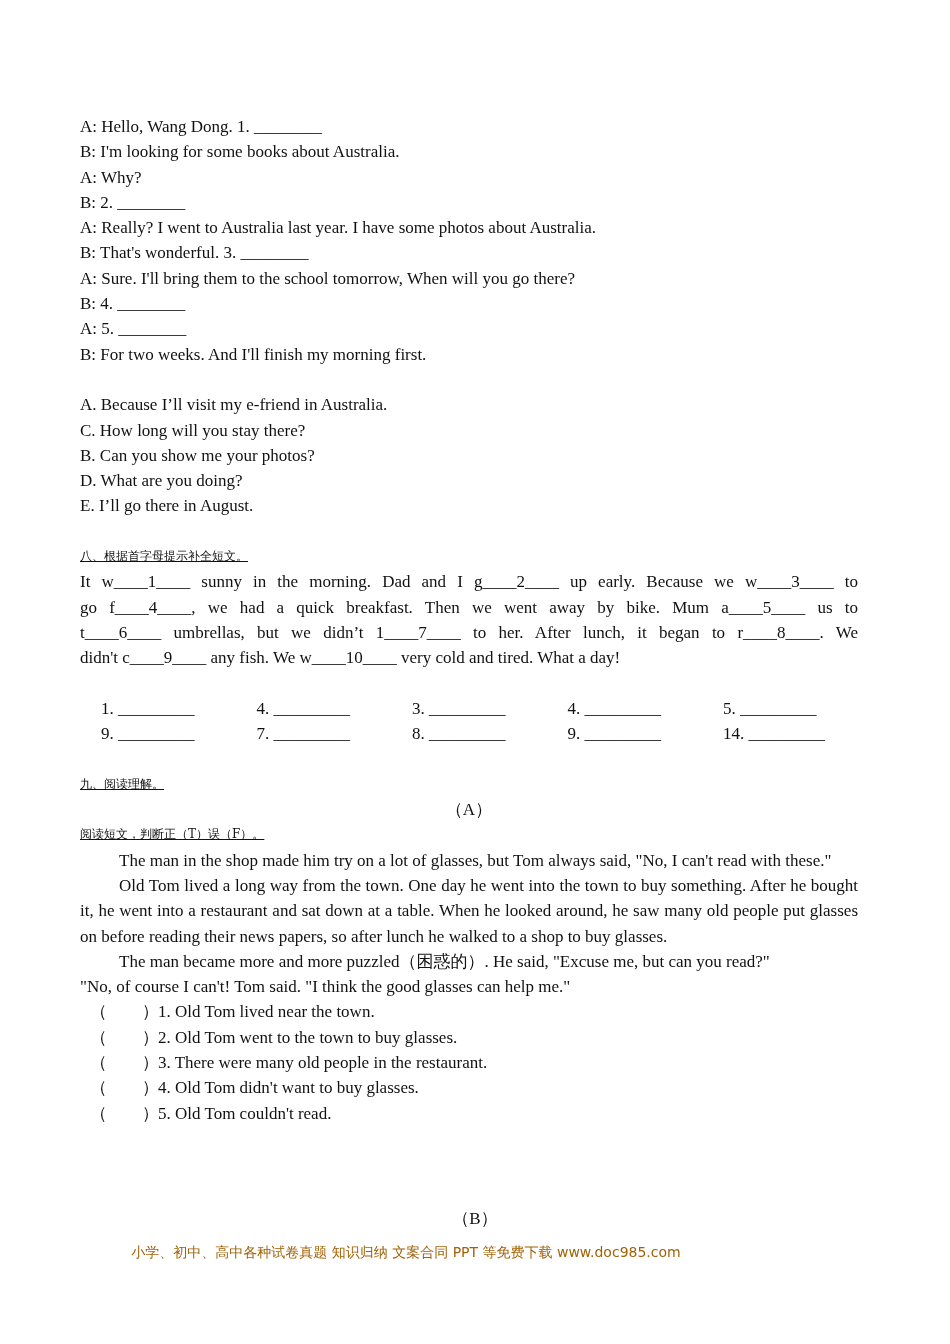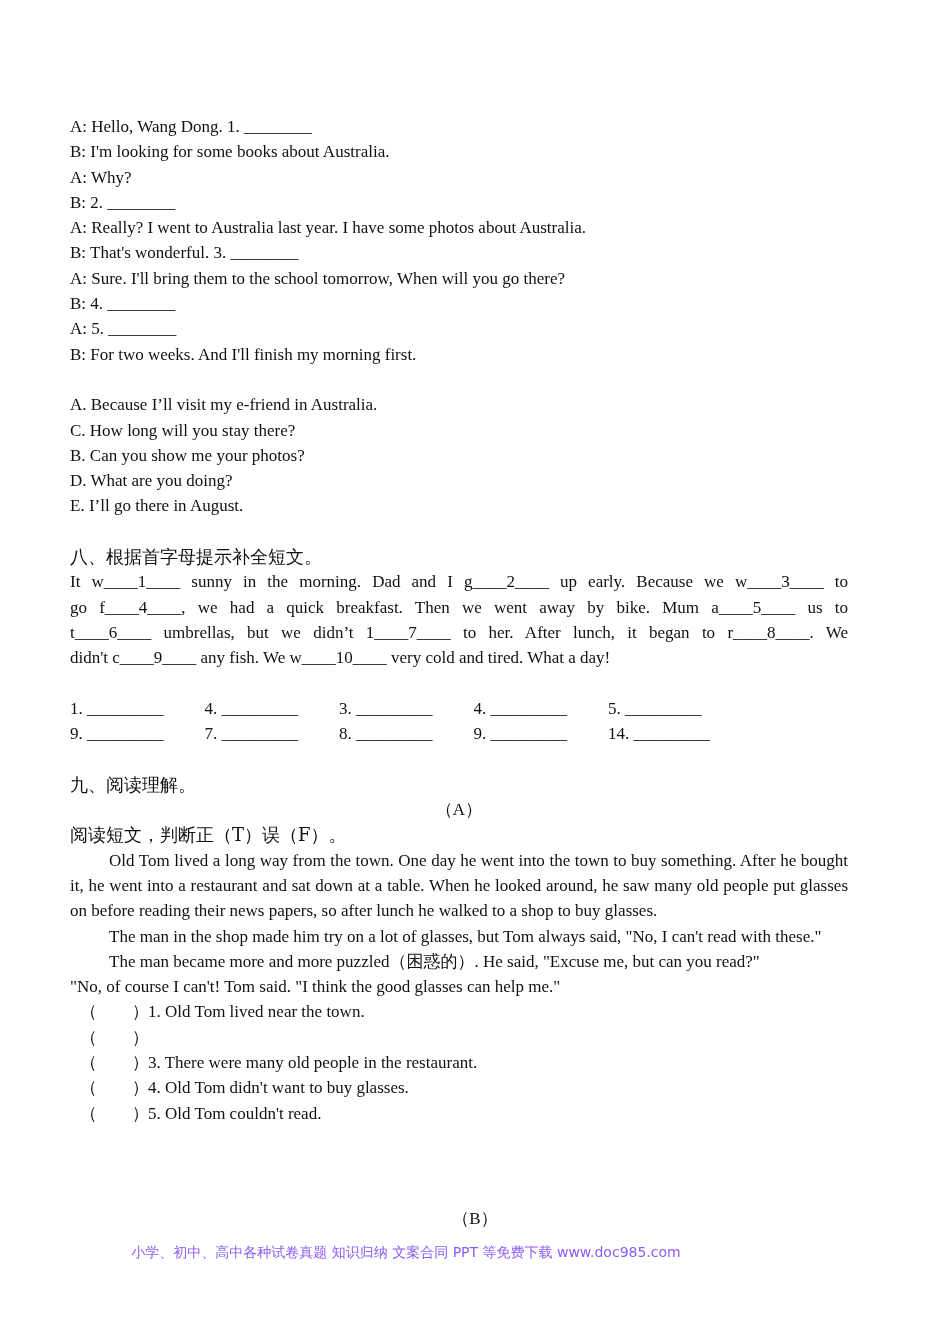--- a/index.html
+++ b/index.html
@@ -1,38 +1,38 @@
 <!DOCTYPE html>
 <html><head>
 <meta charset="utf-8">
 <style>
   html, body { margin: 0; padding: 0; background: #ffffff; }
   body {
     width: 950px; height: 1344px; position: relative; overflow: hidden;
     font-family: "Liberation Serif", "DejaVu Serif", serif;
     color: #111111; font-size: 17px;
   }
-  .page { position: absolute; left: 70px; top: 114px; width: 778px; }
+  .page { position: absolute; left: 80px; top: 114px; width: 778px; }
   .line { height: 25.3px; line-height: 25.3px; white-space: pre; }
   .gap { height: 25.3px; }
   .just {
     line-height: 25.3px; text-align: justify; text-align-last: left;
   }
   .just-line { height: 25.3px; line-height: 25.3px; text-align: justify; text-align-last: justify; white-space: nowrap; }
-  .cn { font-family: "DejaVu Serif", "Liberation Serif", serif; font-size: 18px; }
+  .cn { font-family: "DejaVu Serif", "Liberation Serif", serif; font-size: 12px; text-decoration: underline; }
   .ans-row { display: flex; height: 25.3px; line-height: 25.3px; }
-  .ans-cell { width: 134.5px; white-space: pre; }
+  .ans-cell { width: 134.5px; white-space: pre; margin-left: 21px; }
   .center { text-align: center; }
   .para { text-indent: 2.3em; }
   .tf-row { display: flex; height: 25.3px; line-height: 25.3px; }
   .tf-paren-l { width: 62px; padding-left: 10px; box-sizing: border-box; }
   .tf-paren-r { width: 16px; }
   .footer {
     position: absolute; left: 0; width: 812px; top: 1244px; text-align: center;
-    font-family: "DejaVu Sans", "Liberation Sans", sans-serif; font-size: 14px; color: #8b5cf6;
+    font-family: "DejaVu Sans", "Liberation Sans", sans-serif; font-size: 14px; color: #a16207;
   }
   .section-b { position: absolute; left: 0; width: 950px; top: 1206px; text-align: center; }
 </style>
 </head>
 <body>
 
 <div class="page">
 
   <div>
     <div class="line">A: Hello, Wang Dong. 1. ________</div>
@@ -84,34 +84,35 @@
     </div>
   </div>
 
   <div class="gap"></div>
 
   <div>
     <div class="line cn">九、阅读理解。</div>
     <div class="line center">（A）</div>
     <div class="line cn">阅读短文，判断正（T）误（F）。</div>
 
+    <div class="just para">The man in the shop made him try on a lot of glasses, but Tom always said, "No, I can't read with these."</div>
     <div class="just para">Old Tom lived a long way from the town. One day he went into the town to buy something. After he bought it, he went into a restaurant and sat down at a table. When he looked around, he saw many old people put glasses on before reading their news papers, so after lunch he walked to a shop to buy glasses.</div>
-    <div class="just para">The man in the shop made him try on a lot of glasses, but Tom always said, "No, I can't read with these."</div>
     <div class="just para">The man became more and more puzzled（困惑的）. He said, "Excuse me, but can you read?"</div>
     <div class="line">"No, of course I can't! Tom said. "I think the good glasses can help me."</div>
 
     <div>
       <div class="tf-row">
         <span class="tf-paren-l">（</span>
         <span class="tf-paren-r">）</span>
         <span>1. Old Tom lived near the town.</span>
       </div>
       <div class="tf-row">
         <span class="tf-paren-l">（</span>
         <span class="tf-paren-r">）</span>
+        <span>2. Old Tom went to the town to buy glasses.</span>
       </div>
       <div class="tf-row">
         <span class="tf-paren-l">（</span>
         <span class="tf-paren-r">）</span>
         <span>3. There were many old people in the restaurant.</span>
       </div>
       <div class="tf-row">
         <span class="tf-paren-l">（</span>
         <span class="tf-paren-r">）</span>
         <span>4. Old Tom didn't want to buy glasses.</span>

